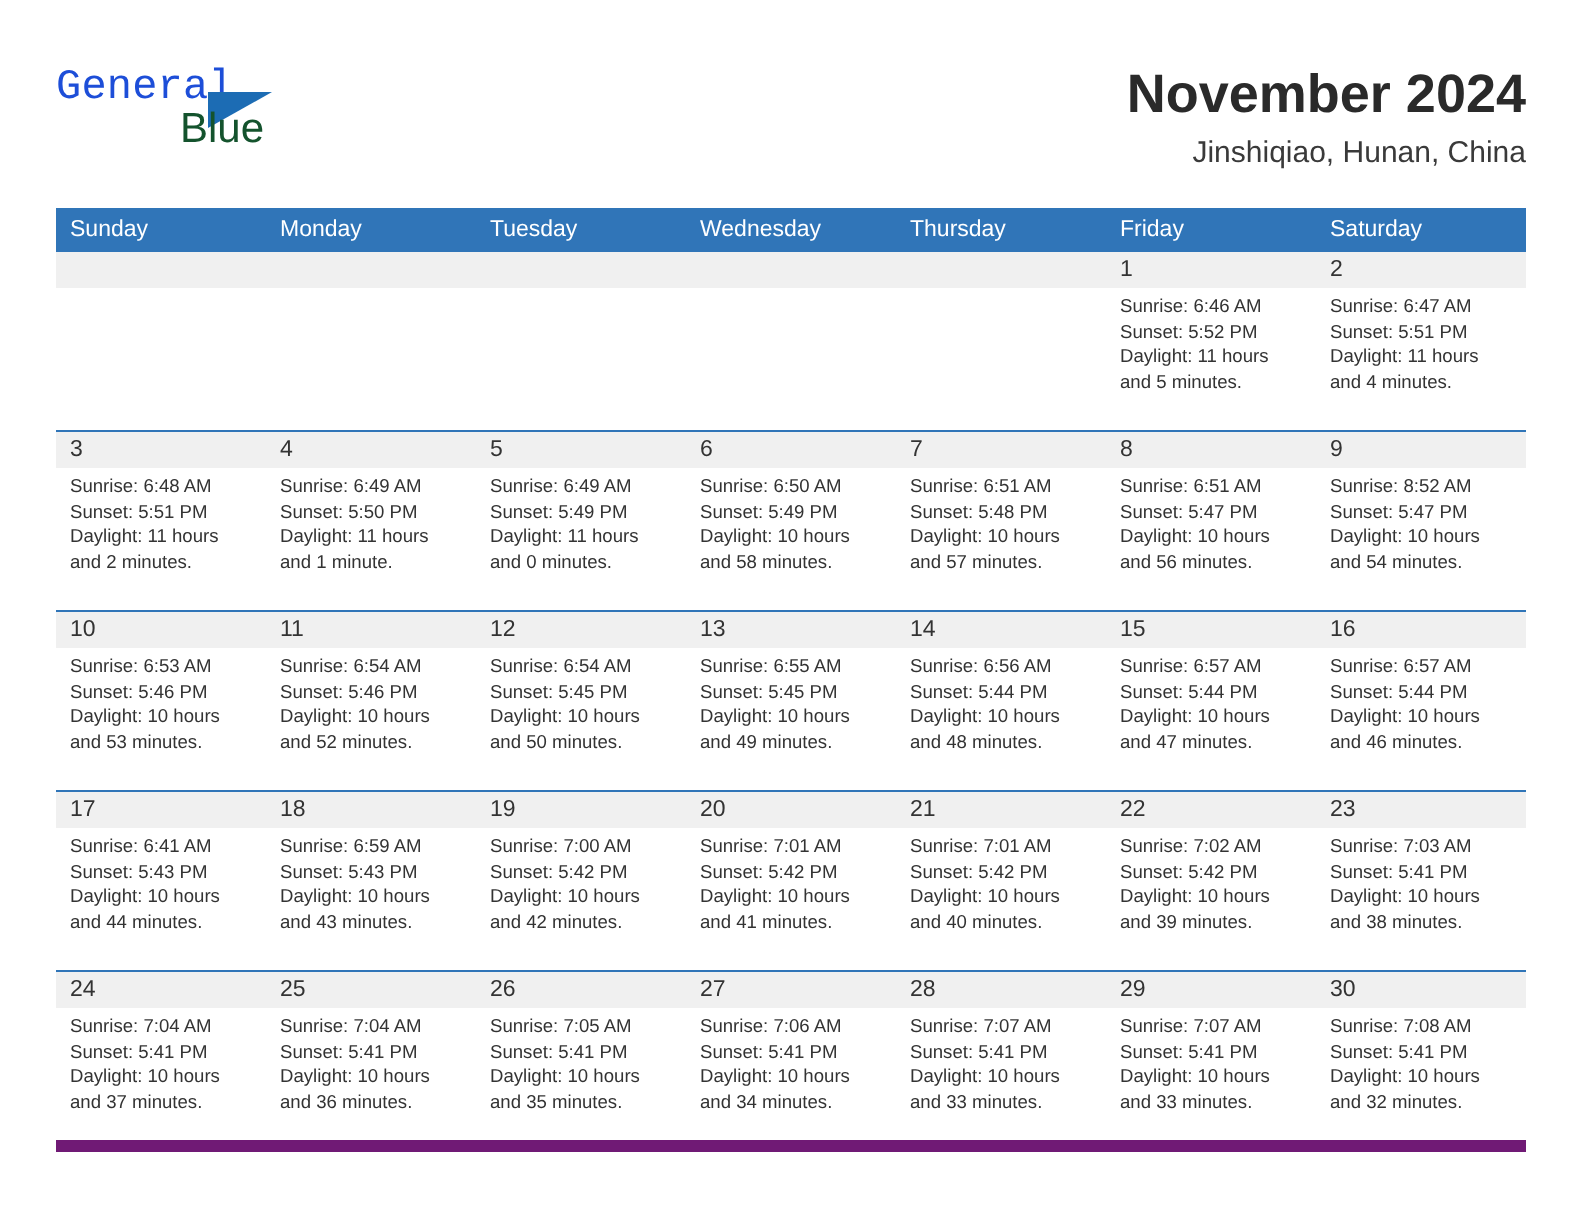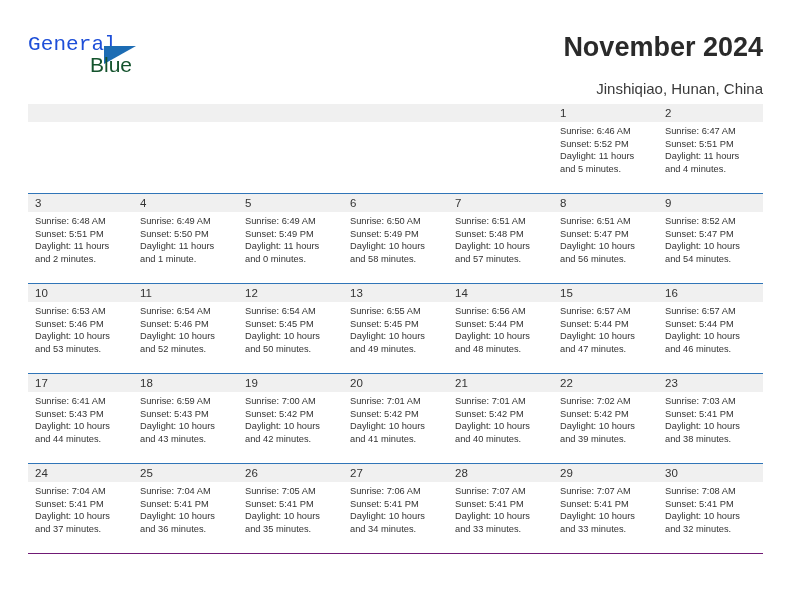--- a/index.html
+++ b/index.html
@@ -76,21 +76,21 @@
     font-size: 27px;
     color: #2a2a2a;
     line-height: 34px;
     font-weight: bold;
     white-space: nowrap;
   }
   .cal-subtitle {
     font-size: 15px;
     color: #3a3a3a;
     line-height: 22px;
-    margin-top: 14px;
+    margin-top: 2px;
     white-space: nowrap;
   }
 
   
   .calendar {
     position: absolute;
     left: 28px;
     top: 104px;
     width: 735px;
   }
@@ -110,21 +110,21 @@
     white-space: nowrap;
   }
 
   .week-row {
     display: flex;
     height: 90px;
     border-bottom: 1px solid #3075b8;
     box-sizing: border-box;
   }
   .week-row:last-child {
-    border-bottom: 1px solid #701a75;
+    border-bottom: 6px solid #701a75;
   }
 
   .day-cell {
     flex: 1 1 0;
     box-sizing: border-box;
     position: relative;
     background: #ffffff;
     overflow: hidden;
   }
   .day-cell .num-band {
@@ -166,20 +166,29 @@
 
     <div class="title-block">
       <div class="cal-title">November 2024</div>
       <div class="cal-subtitle">Jinshiqiao, Hunan, China</div>
     </div>
 
   </div>
 
   <div class="calendar">
 
+    <div class="dow-row">
+      <div class="dow-cell">Sunday</div>
+      <div class="dow-cell">Monday</div>
+      <div class="dow-cell">Tuesday</div>
+      <div class="dow-cell">Wednesday</div>
+      <div class="dow-cell">Thursday</div>
+      <div class="dow-cell">Friday</div>
+      <div class="dow-cell">Saturday</div>
+    </div>
 
     <div id="weeks-container">
         <div class="week-row">
           <div class="day-cell empty">
             <div class="num-band">
               <div class="day-num"></div>
             </div>
           </div>
           <div class="day-cell empty">
             <div class="num-band">

